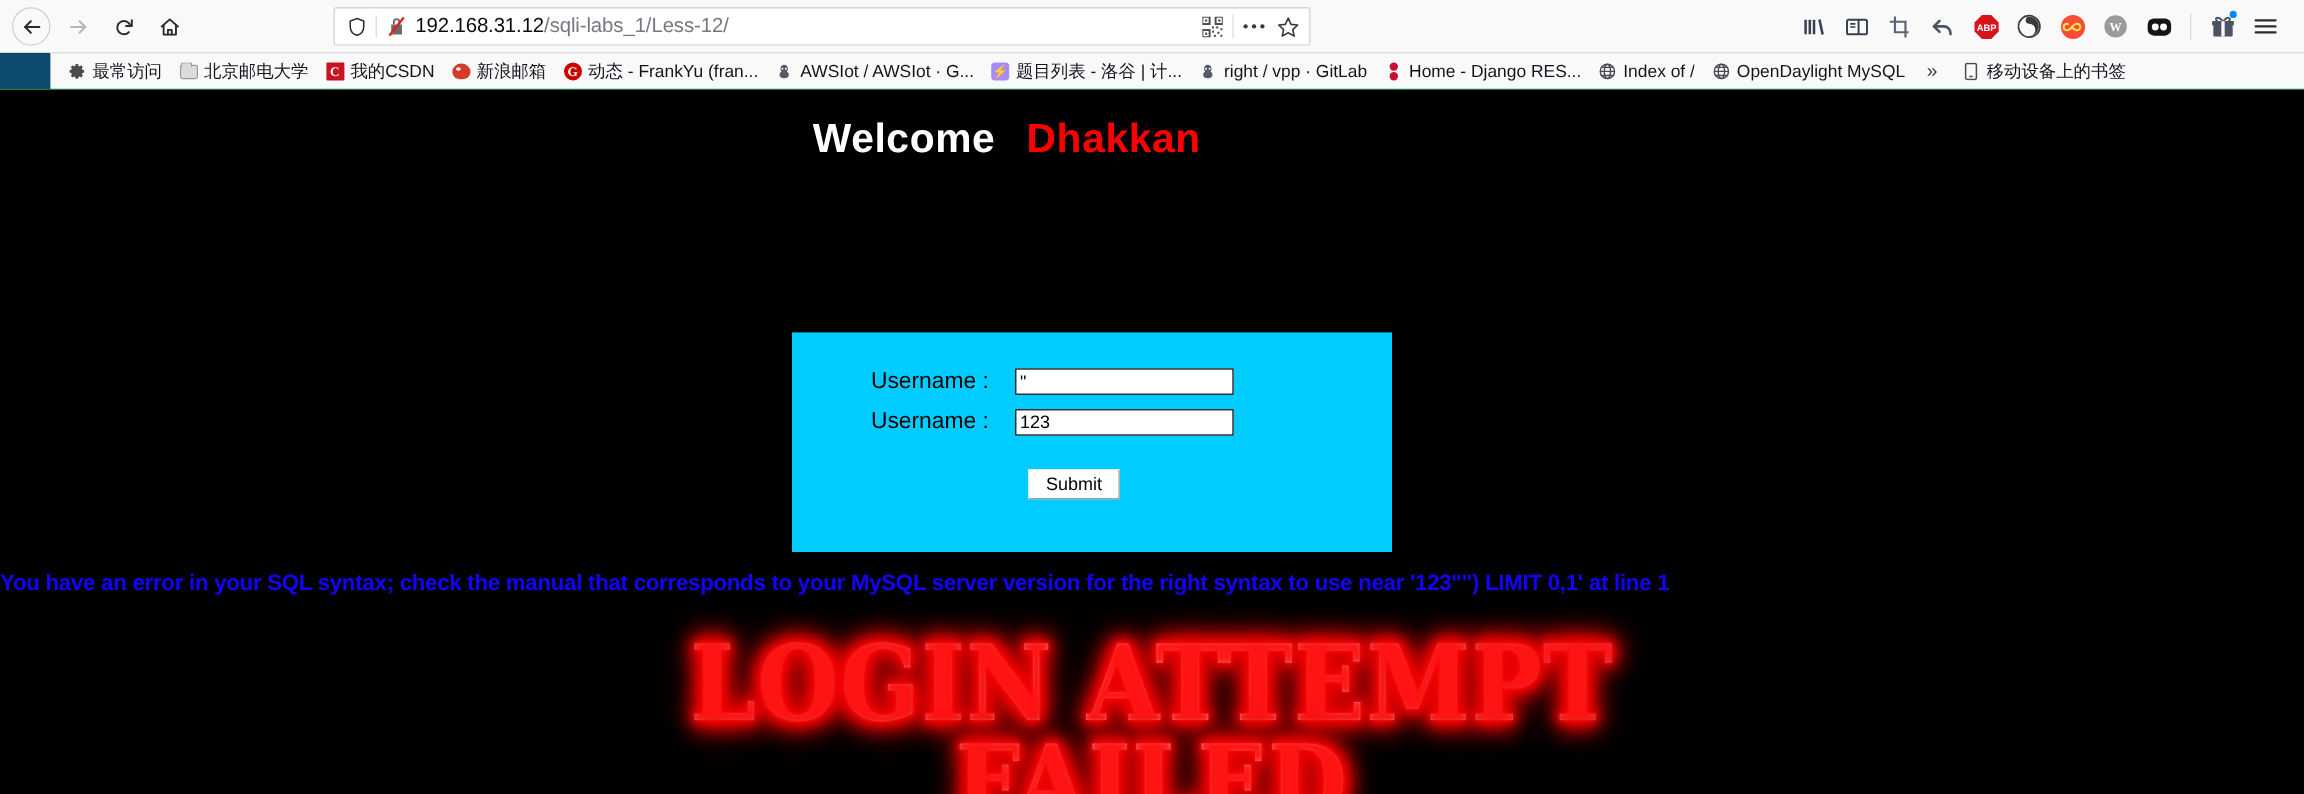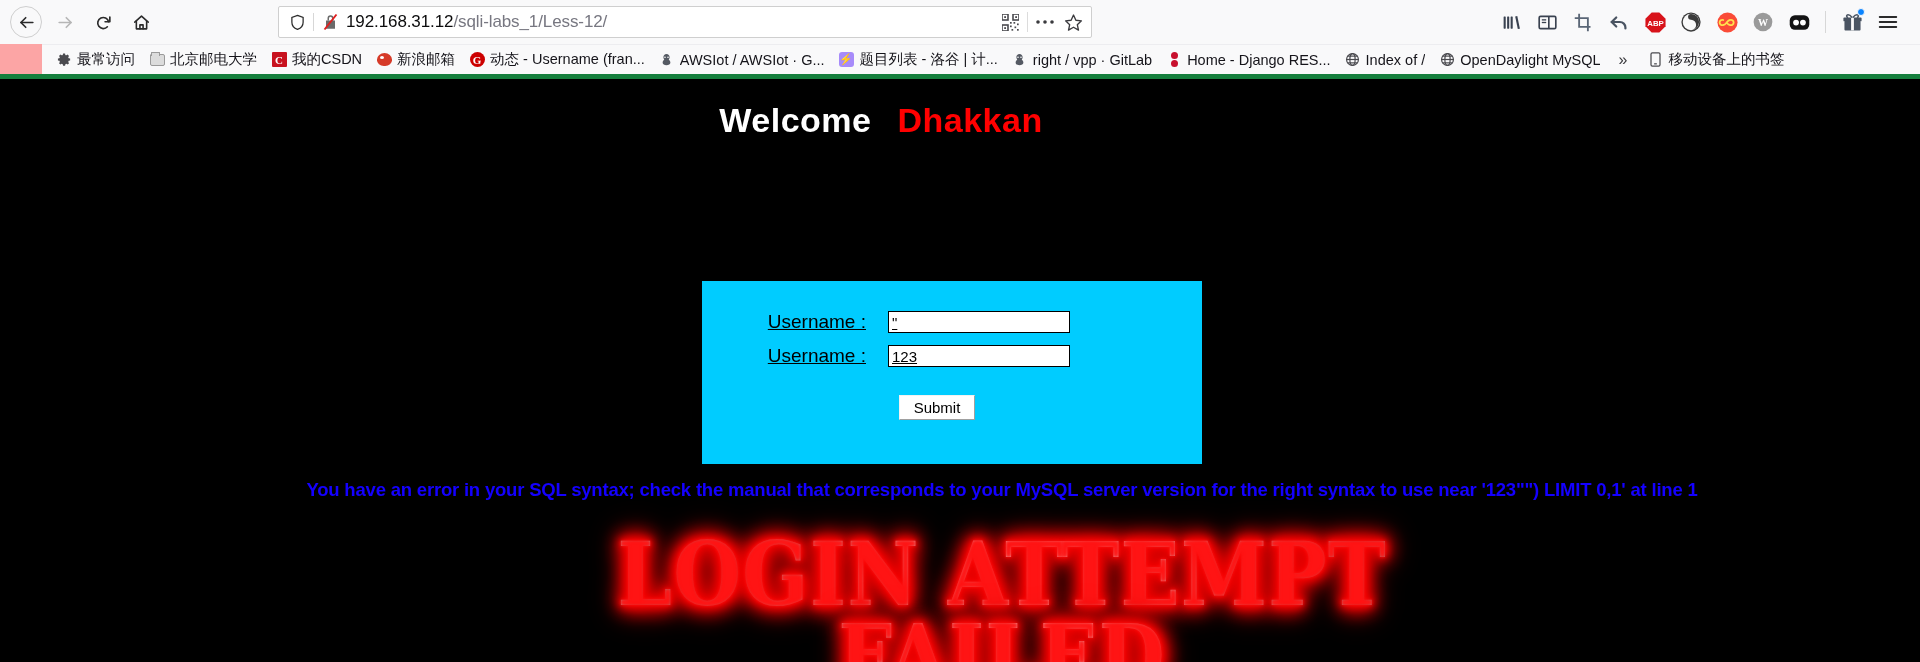--- a/index.html
+++ b/index.html
@@ -7,22 +7,22 @@
     margin: 0; padding: 0;
     width: 1920px; height: 662px;
     overflow: hidden;
     font-family: "Liberation Sans", sans-serif;
     background: #000;
   }
 
   
   #browser-chrome {
     width: 1920px;
-    background: #fca5a5;
-    border-bottom: 5px solid #15803d;
+    background: #0c4a6e;
+    border-bottom: 1px solid #15803d;
   }
 
   
   #nav-row {
     height: 44px;
     display: flex;
     align-items: center;
     padding: 0 10px;
     background: #f9f9fa;
   }
@@ -149,21 +149,20 @@
   .fav-django{ width:15px;height:15px;display:flex;flex-direction:column;align-items:center;justify-content:center;gap:1px;}
   .fav-django i{ display:block;width:7px;height:7px;border-radius:50%;background:#c8102e;}
 
   
   #page {
     width: 1678px;
     height: 588px;
     background: #000000;
     position: relative;
     overflow: hidden;
-    margin-left: 42px;
   }
 
   #welcome-heading {
     text-align: center;
     padding-top: 22px;
     font-size: 34px;
     font-weight: bold;
     letter-spacing: 0.5px;
     font-family: "Liberation Sans", sans-serif;
   }
@@ -177,21 +176,20 @@
     width: 500px;
     height: 183px;
     background: #00ccff;
   }
   .form-row {
     display: flex;
     align-items: center;
     justify-content: flex-start;
     padding-left: 44px;
     margin-top: 0;
-    text-decoration: underline;
   }
   #row-username { padding-top: 30px; }
   #row-password { padding-top: 12px; }
   .form-label {
     color: #000000;
     font-size: 19px;
     font-family: "Liberation Sans", sans-serif;
     width: 120px;
     text-align: right;
     margin-right: 22px;
@@ -222,21 +220,20 @@
     border-top-color: #f2f2f2;
     border-left-color: #f2f2f2;
     color: #000;
   }
 
   #sql-error {
     position: absolute;
     top: 400px;
     left: 0;
     width: 1920px;
-    text-align: center;
     color: #1400ff;
     font-size: 18.5px;
     font-weight: bold;
     font-family: "Liberation Sans", sans-serif;
     letter-spacing: -0.2px;
     white-space: nowrap;
   }
 
   #failed-banner {
     position: absolute;
@@ -471,21 +468,21 @@
       <span class="bm-ico">
           <span class="fav-sina"></span>
         </span>
       <span class="bm-label">新浪邮箱</span>
     </div>
 
     <div class="bm">
       <span class="bm-ico">
           <span class="fav-g">G</span>
         </span>
-      <span class="bm-label">动态 - Username (fran...</span>
+      <span class="bm-label">动态 - FrankYu (fran...</span>
     </div>
 
     <div class="bm">
       <span class="bm-ico">
         <svg width="15" height="15" viewBox="0 0 24 24" fill="#555a63">
           <path d="M12 3c-3 0-5 2.4-5 5.4 0 1.6.6 2.8 1.4 3.8-1.6 1-2.6 2.6-2.6 4.6 0 3 2.8 4.2 6.2 4.2s6.2-1.2 6.2-4.2c0-2-1-3.6-2.6-4.6.8-1 1.4-2.2 1.4-3.8C17 5.4 15 3 12 3z"></path>
           <circle cx="9.6" cy="8.4" r="1.3" fill="#fff"></circle>
             <circle cx="14.4" cy="8.4" r="1.3" fill="#fff"></circle>
         </svg>
       </span>

